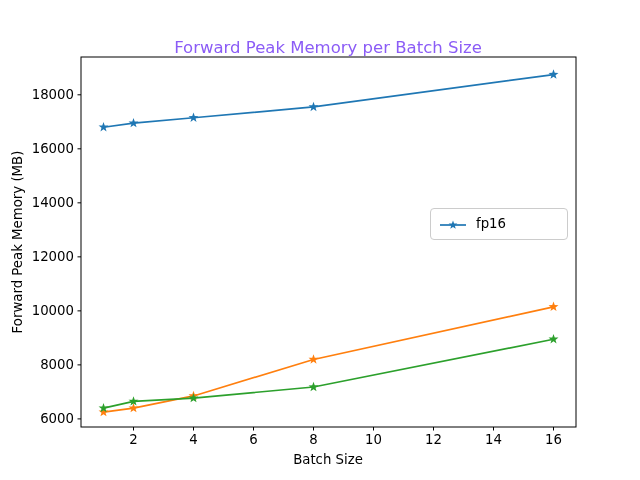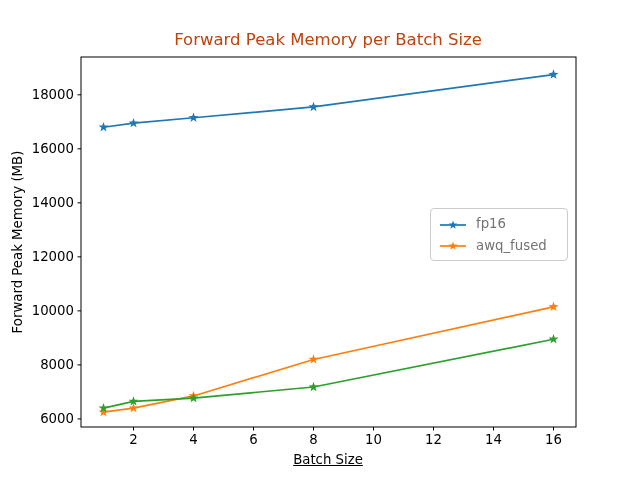--- a/index.html
+++ b/index.html
@@ -6,32 +6,31 @@
   .figure{
     position:relative;
     width:640px;height:480px;
     background:#ffffff;
     font-family:"DejaVu Sans", sans-serif;
     overflow:hidden;
   }
   #chart-svg{position:absolute;left:0;top:0;}
   .title{
     position:absolute;
-    left:328px;top:30px;
+    left:328px;top:38px;
     transform:translateX(-50%);
-    font-size:16.5px;color:#c2410c;
+    font-size:16.5px;color:#8b5cf6;
     white-space:nowrap;
   }
   .xlabel{
     position:absolute;
     left:328px;top:452px;
     transform:translateX(-50%);
     font-size:13.3px;color:#000;
     white-space:nowrap;
-    text-decoration:underline;
   }
   .ylabel{
     position:absolute;
     left:17px;top:242px;
     transform:translate(-50%,-50%) rotate(-90deg);
     font-size:13.3px;color:#000;
     white-space:nowrap;
   }
   .legend{
     position:absolute;
@@ -46,21 +45,21 @@
   .legend-row{
     display:flex;align-items:center;
     height:21.5px;
   }
   .legend-sample{
     width:28px;height:14px;
     margin-right:9px;
     flex:0 0 auto;
   }
   .legend-label{
-    font-size:13.3px;color:#737373;
+    font-size:13.3px;color:#000000;
     white-space:nowrap;
   }
 </style>
 </head>
 <body>
 
 <div class="figure">
   <svg id="chart-svg" width="640" height="480">
       <rect x="81" y="57" width="495" height="370" fill="none" stroke="#000000" stroke-width="1"></rect>
       <line x1="133.5" y1="427" x2="133.5" y2="430.5" stroke="#000000" stroke-width="1"></line>
@@ -120,21 +119,14 @@
   <div class="ylabel">Forward Peak Memory (MB)</div>
 
   <div class="legend">
     <div class="legend-row">
       <span class="legend-sample"><svg width="28" height="14">
             <line x1="1" y1="7" x2="27" y2="7" stroke="#1f77b4" stroke-width="1.7"></line>
             <path d="M14.00 2.40L15.12 5.46L18.37 5.58L15.81 7.59L16.70 10.72L14.00 8.90L11.30 10.72L12.19 7.59L9.63 5.58L12.88 5.46Z" fill="#1f77b4"></path>
           </svg></span>
       <span class="legend-label">fp16</span>
     </div>
-    <div class="legend-row">
-      <span class="legend-sample"><svg width="28" height="14">
-            <line x1="1" y1="7" x2="27" y2="7" stroke="#ff7f0e" stroke-width="1.7"></line>
-            <path d="M14.00 2.40L15.12 5.46L18.37 5.58L15.81 7.59L16.70 10.72L14.00 8.90L11.30 10.72L12.19 7.59L9.63 5.58L12.88 5.46Z" fill="#ff7f0e"></path>
-          </svg></span>
-      <span class="legend-label">awq_fused</span>
-    </div>
   </div>
 </div>
 
 </body></html>

